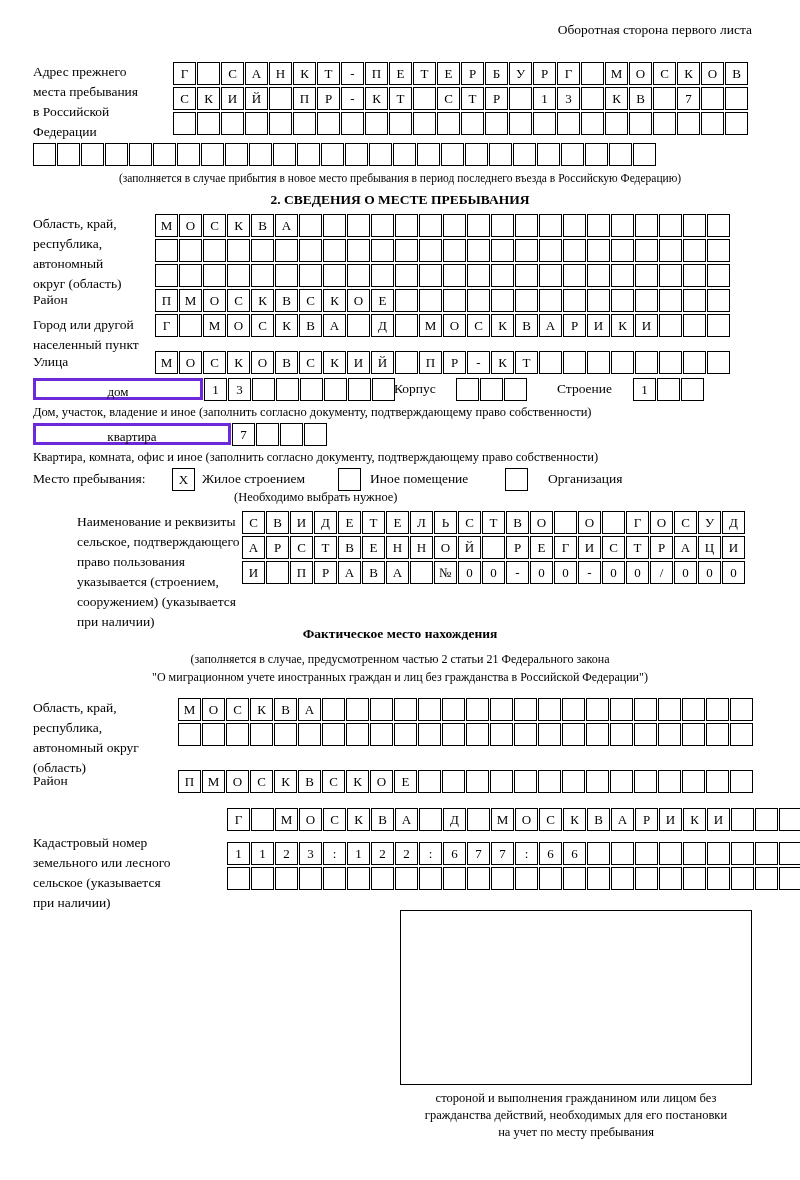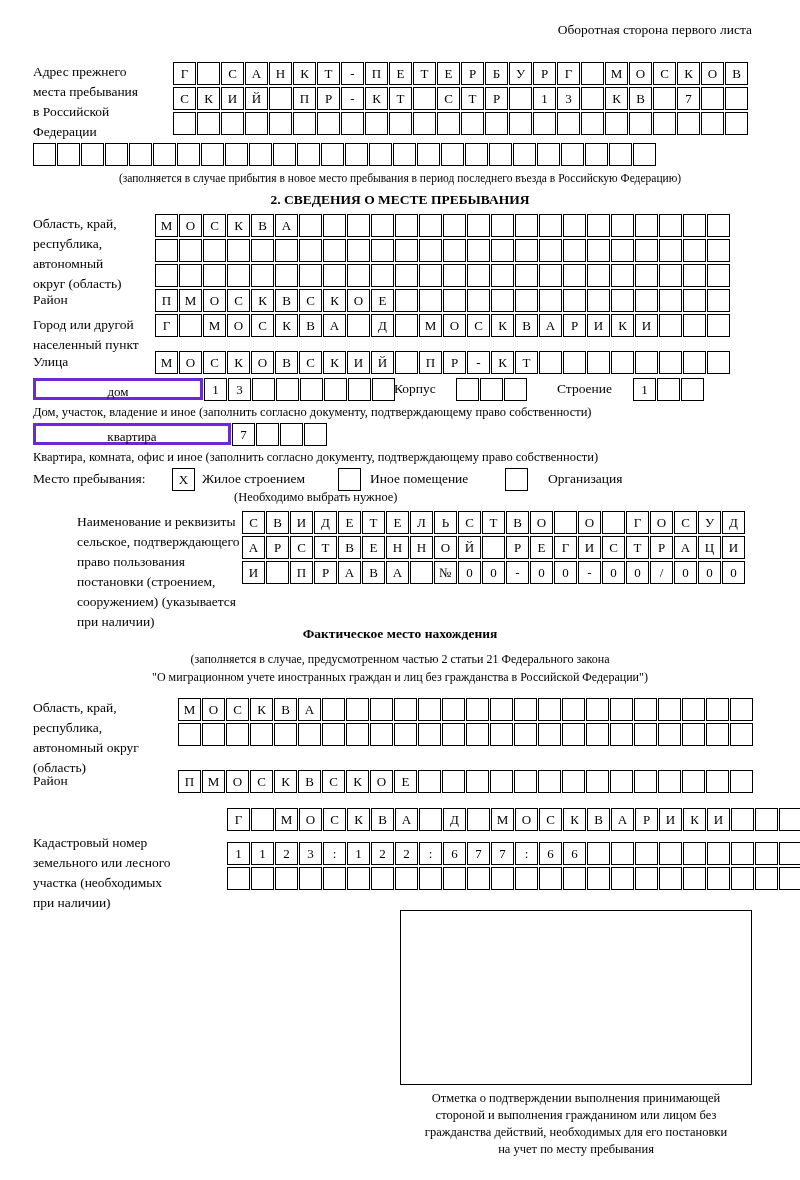--- a/index.html
+++ b/index.html
@@ -397,21 +397,21 @@
   <div class="row-abs checkbox" style="left:338px; top:468px;"></div>
   <div class="row-abs lbl" style="left:370px; top:469px;">Иное помещение</div>
   <div class="row-abs checkbox" style="left:505px; top:468px;"></div>
   <div class="row-abs lbl" style="left:548px; top:469px;">Организация</div>
   <div class="row-abs lbl-sm" style="left:234px; top:489px;">(Необходимо выбрать нужное)</div>
 
   <div class="row-abs" style="left:33px; top:512px;margin-left:44px;">
     <div class="lbl">Наименование и реквизиты</div>
     <div class="lbl">сельское, подтверждающего</div>
     <div class="lbl">право пользования</div>
-    <div class="lbl">постановки (строением,</div>
+    <div class="lbl">указывается (строением,</div>
     <div class="lbl">сооружением) (указывается</div>
     <div class="lbl">при наличии)</div>
   </div>
   <div class="row-abs cells" id="s2doc0" style="left:242px; top:511px;">
       <div class="cell">С</div>
       <div class="cell">В</div>
       <div class="cell">И</div>
       <div class="cell">Д</div>
       <div class="cell">Е</div>
       <div class="cell">Т</div>
@@ -592,21 +592,21 @@
       <div class="cell">К</div>
       <div class="cell">И</div>
       <div class="cell"></div>
       <div class="cell"></div>
       <div class="cell"></div>
     </div>
 
   <div class="row-abs" style="left:33px; top:833px;">
     <div class="lbl">Кадастровый номер</div>
     <div class="lbl">земельного или лесного</div>
-    <div class="lbl">участка (необходимых</div>
+    <div class="lbl">сельское (указывается</div>
     <div class="lbl">при наличии)</div>
   </div>
   <div class="row-abs cells" id="alk0" style="left:227px; top:842px;">
       <div class="cell">1</div>
       <div class="cell">1</div>
       <div class="cell">2</div>
       <div class="cell">3</div>
       <div class="cell">:</div>
       <div class="cell">1</div>
       <div class="cell">2</div>
@@ -651,19 +651,18 @@
       <div class="cell"></div>
       <div class="cell"></div>
       <div class="cell"></div>
       <div class="cell"></div>
       <div class="cell"></div>
     </div>
 
   <div class="note-box" style="left:400px; top:910px; width:352px; height:175px;"></div>
 
   <div class="row-abs" style="left:395px; top:1090px; width:362px; text-align:center; font-size:12.5px; line-height:17px;">
-    <div>Отметка о подтверждении выполнения принимающей</div>
     <div>стороной и выполнения гражданином или лицом без</div>
     <div>гражданства действий, необходимых для его постановки</div>
     <div>на учет по месту пребывания</div>
   </div>
 
 </div>
 
 </body></html>

